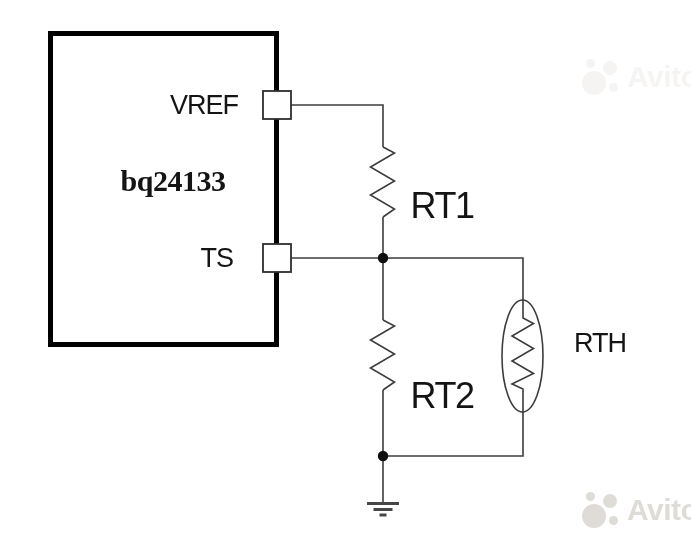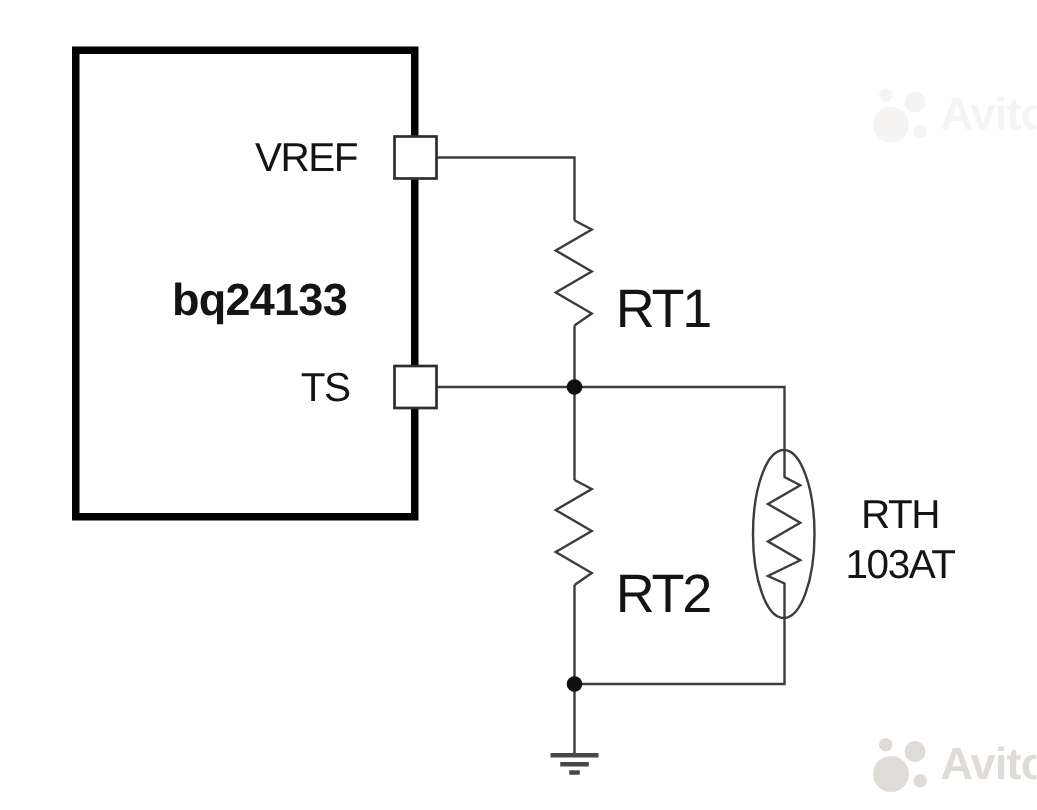--- a/index.html
+++ b/index.html
@@ -73,29 +73,28 @@
       <path class="gnd" d="M367 503.5 H399"></path>
       <path class="gnd" d="M373.5 509.5 H392.5"></path>
       <path class="gnd" d="M379.5 515 H386.5"></path>
     </g>
   </svg>
 
   <div class="lbl lbl-pin" style="left:140px; top:245px; width:93px;">TS</div>
 
   <div class="lbl lbl-pin" style="left:140px; top:92px; width:98px;">VREF</div>
 
-  <div class="lbl lbl-ic" style="left:88px; top:186px; width:170px;">bq24133</div>
+  <div class="lbl lbl-ic" style="left:88px; top:166px; width:170px;font-family:Liberation Serif, serif;">bq24133</div>
 
   <div class="lbl lbl-comp" style="left:402px; top:166px; width:80px;">RT1</div>
 
   <div class="lbl lbl-comp" style="left:402px; top:356px; width:80px;">RT2</div>
 
   <div class="lbl lbl-rth" style="left:548px; top:327px; width:104px;">
     <div>RTH</div>
-    <div>103AT</div>
   </div>
 
   <div class="wm wm-top">
     <div class="wm-logo">
       <span class="wm-c-big"></span>
         <span class="wm-c-tl"></span>
         <span class="wm-c-tr"></span>
         <span class="wm-c-br"></span>
     </div>
     <div class="wm-text">Avito</div>

